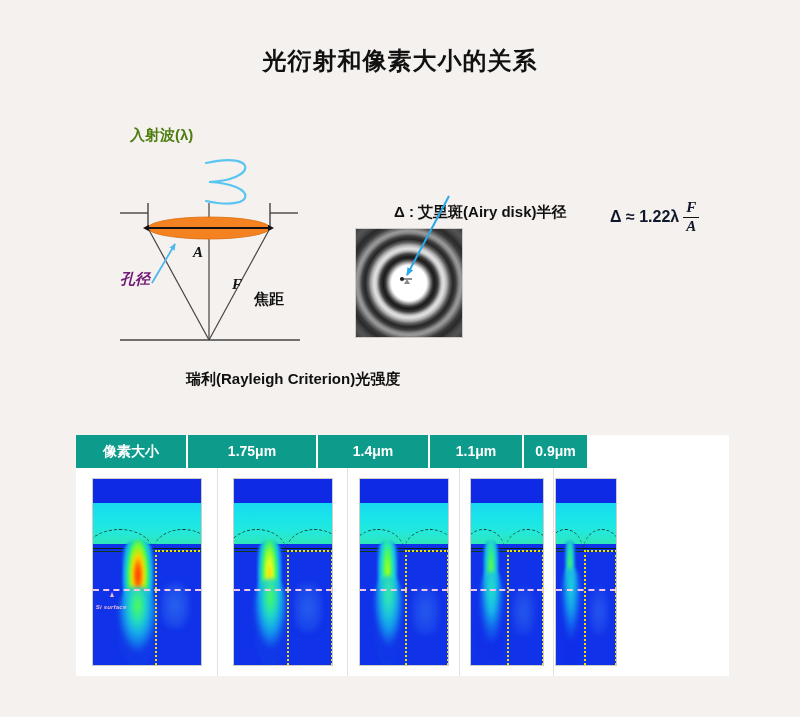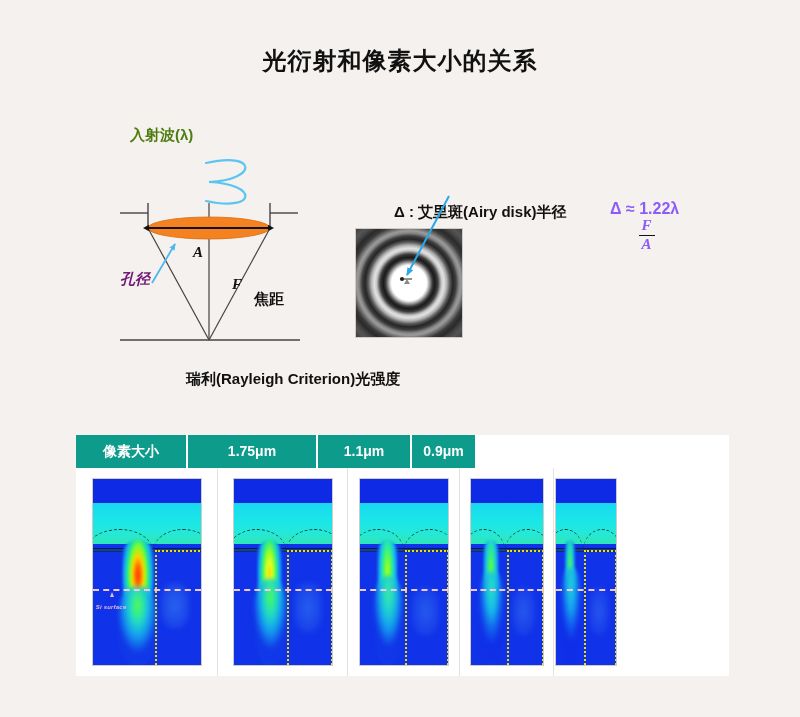--- a/index.html
+++ b/index.html
@@ -136,25 +136,24 @@
     font-weight: bold;
     color: #111;
     white-space: nowrap;
   }
   #airy-formula {
     position: absolute;
     left: 610px;
     top: 200px;
     font-size: 16px;
     font-weight: bold;
-    color: #8b5cf6;
+    color: #0f172a;
     display: flex;
     align-items: center;
     white-space: nowrap;
-    flex-direction: column;
   }
   #airy-formula .frac {
     display: inline-flex;
     flex-direction: column;
     align-items: center;
     margin-left: 4px;
     font-family: "Liberation Serif", "DejaVu Serif", serif;
     font-style: italic;
     line-height: 1.05;
     font-size: 15px;
@@ -390,20 +389,21 @@
     </svg>
   </div>
 
   <div id="rayleigh-caption">瑞利(Rayleigh Criterion)光强度</div>
 
   <div id="pixel-table">
 
     <div class="table-header-row">
       <div class="th" style="width:112px;">像素大小</div>
       <div class="th" style="width:130px;">1.75μm</div>
+      <div class="th" style="width:112px;">1.4μm</div>
       <div class="th" style="width:94px;">1.1μm</div>
       <div class="th" style="width:63px;">0.9μm</div>
     </div>
 
     <div class="table-body-row">
 
 
       <div class="td" style="width:142px;">
         <div class="sim" style="width:108px;height:186px;">
           <div class="top-band"></div>

